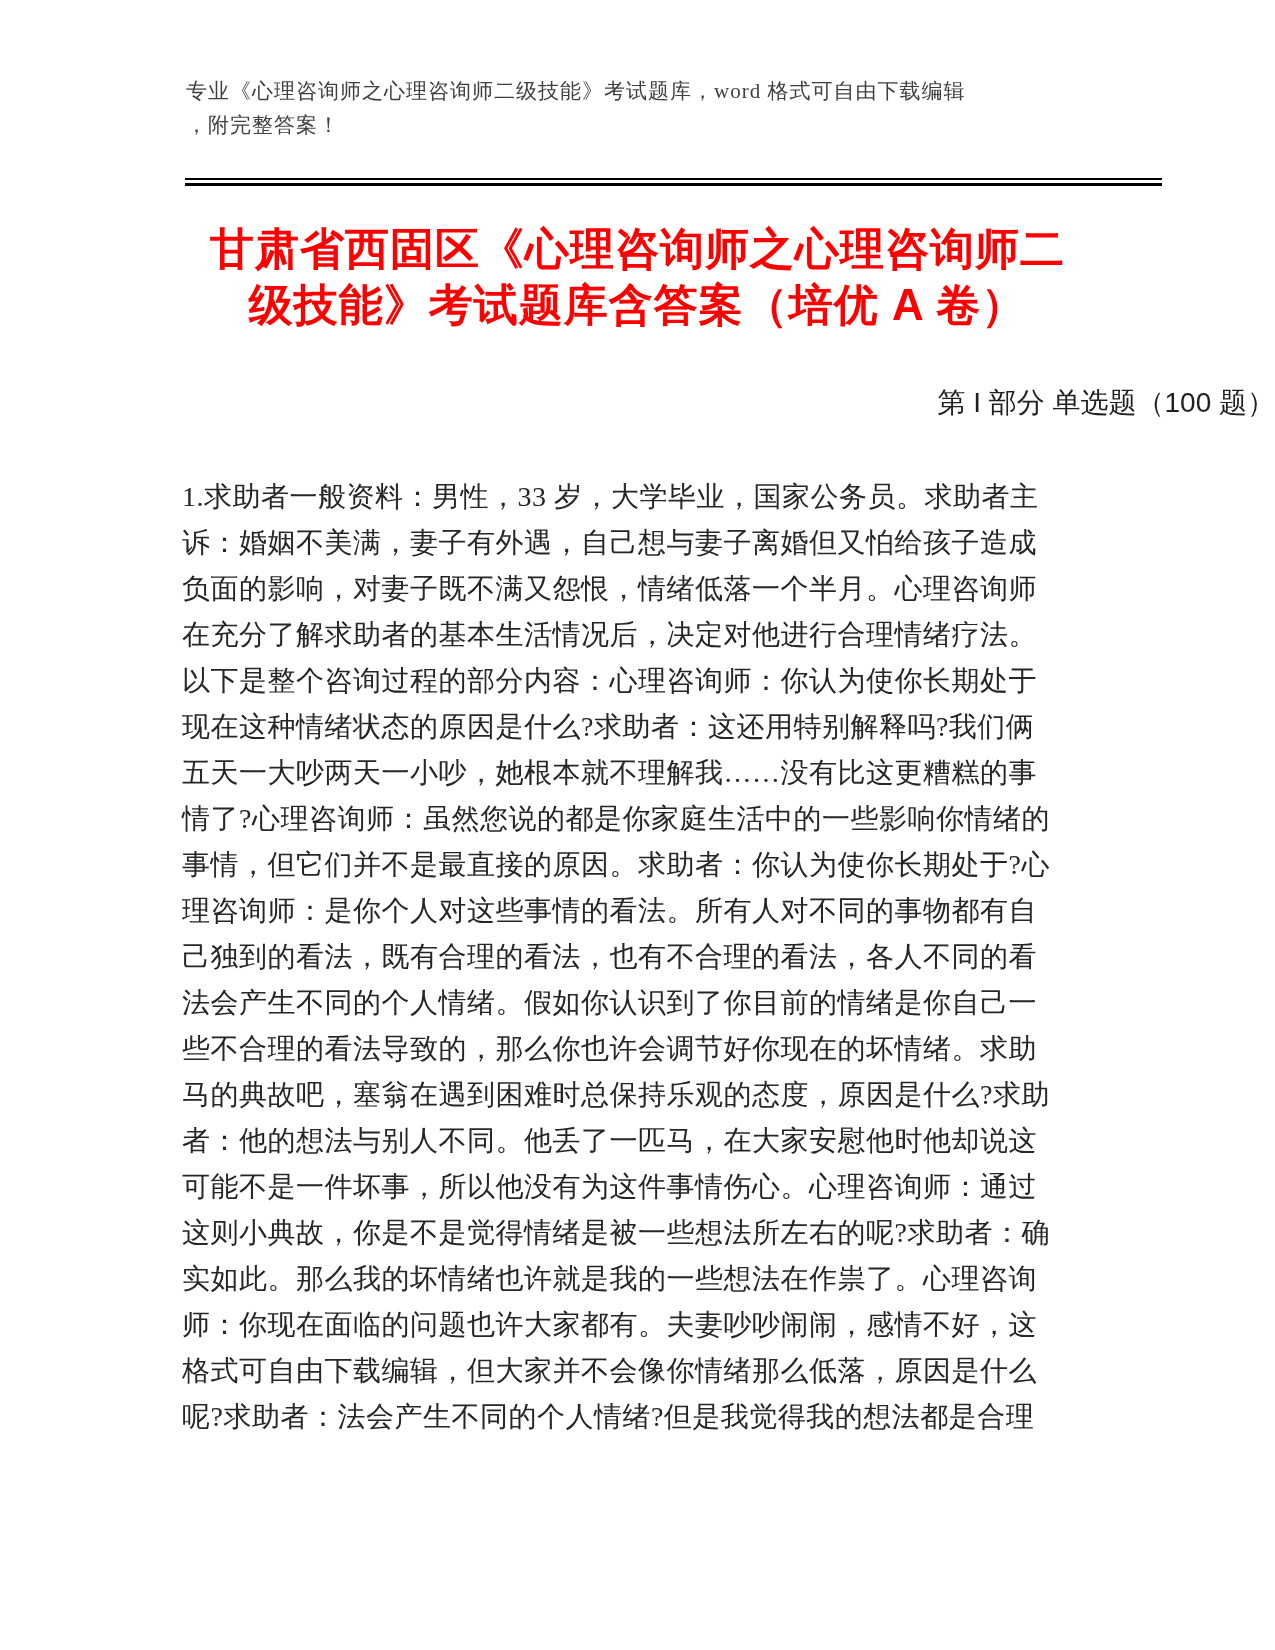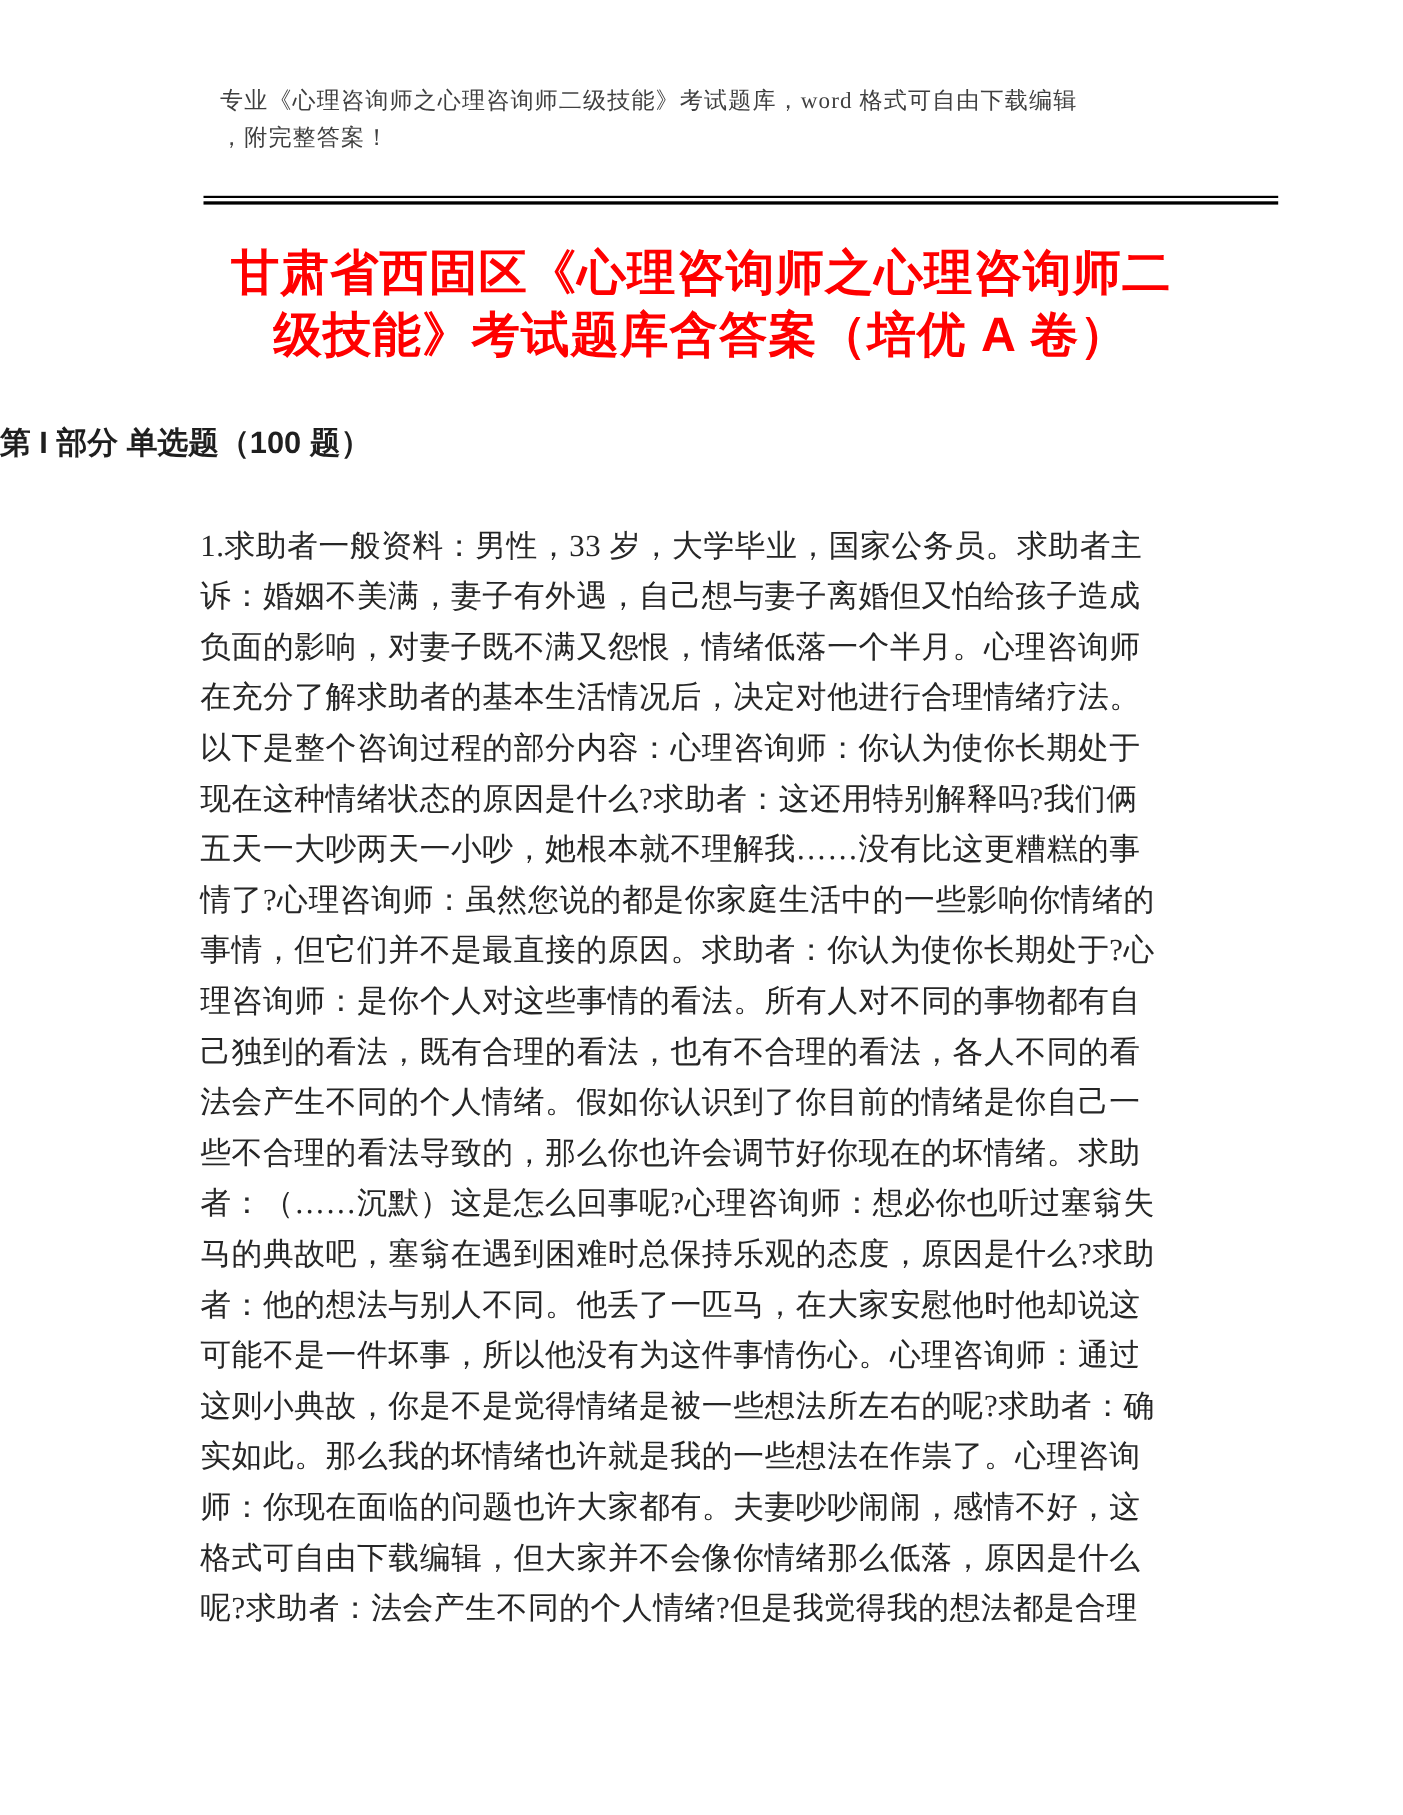--- a/index.html
+++ b/index.html
@@ -10,21 +10,21 @@
   .page {
     position: relative;
     width: 1275px;
     height: 1650px;
     background: #ffffff;
     overflow: hidden;
     font-family: "Liberation Serif", serif;
   }
   .header {
     position: absolute;
-    left: 200px;
+    left: 186px;
     top: 74px;
     width: 912px;
     font-size: 21px;
     line-height: 34px;
     letter-spacing: 1px;
     color: #3f3f3f;
     font-family: "Liberation Serif", serif;
   }
   .header-line { display: block; }
   .divider {
@@ -50,23 +50,23 @@
     letter-spacing: 1px;
     color: #ff0000;
   }
   .title-line { display: block; }
   .section-heading {
     position: absolute;
     left: 0;
     top: 384px;
     width: 100%;
     margin: 0;
-    text-align: left;
+    text-align: right;
     font-family: "Liberation Sans", sans-serif;
-    font-weight: 700;
+    font-weight: 400;
     font-size: 28px;
     line-height: 38px;
     color: #1f1f1f;
   }
   .body-text {
     position: absolute;
     left: 182px;
     top: 474px;
     width: 900px;
     font-size: 28px;
@@ -104,21 +104,20 @@
       <span class="body-line">在充分了解求助者的基本生活情况后，决定对他进行合理情绪疗法。</span>
       <span class="body-line">以下是整个咨询过程的部分内容：心理咨询师：你认为使你长期处于</span>
       <span class="body-line">现在这种情绪状态的原因是什么?求助者：这还用特别解释吗?我们俩</span>
       <span class="body-line">五天一大吵两天一小吵，她根本就不理解我……没有比这更糟糕的事</span>
       <span class="body-line">情了?心理咨询师：虽然您说的都是你家庭生活中的一些影响你情绪的</span>
       <span class="body-line">事情，但它们并不是最直接的原因。求助者：你认为使你长期处于?心</span>
       <span class="body-line">理咨询师：是你个人对这些事情的看法。所有人对不同的事物都有自</span>
       <span class="body-line">己独到的看法，既有合理的看法，也有不合理的看法，各人不同的看</span>
       <span class="body-line">法会产生不同的个人情绪。假如你认识到了你目前的情绪是你自己一</span>
       <span class="body-line">些不合理的看法导致的，那么你也许会调节好你现在的坏情绪。求助</span>
-      <span class="body-line">者：（……沉默）这是怎么回事呢?心理咨询师：想必你也听过塞翁失</span>
       <span class="body-line">马的典故吧，塞翁在遇到困难时总保持乐观的态度，原因是什么?求助</span>
       <span class="body-line">者：他的想法与别人不同。他丢了一匹马，在大家安慰他时他却说这</span>
       <span class="body-line">可能不是一件坏事，所以他没有为这件事情伤心。心理咨询师：通过</span>
       <span class="body-line">这则小典故，你是不是觉得情绪是被一些想法所左右的呢?求助者：确</span>
       <span class="body-line">实如此。那么我的坏情绪也许就是我的一些想法在作祟了。心理咨询</span>
       <span class="body-line">师：你现在面临的问题也许大家都有。夫妻吵吵闹闹，感情不好，这</span>
       <span class="body-line">格式可自由下载编辑，但大家并不会像你情绪那么低落，原因是什么</span>
       <span class="body-line">呢?求助者：法会产生不同的个人情绪?但是我觉得我的想法都是合理</span>
     </div>
 

